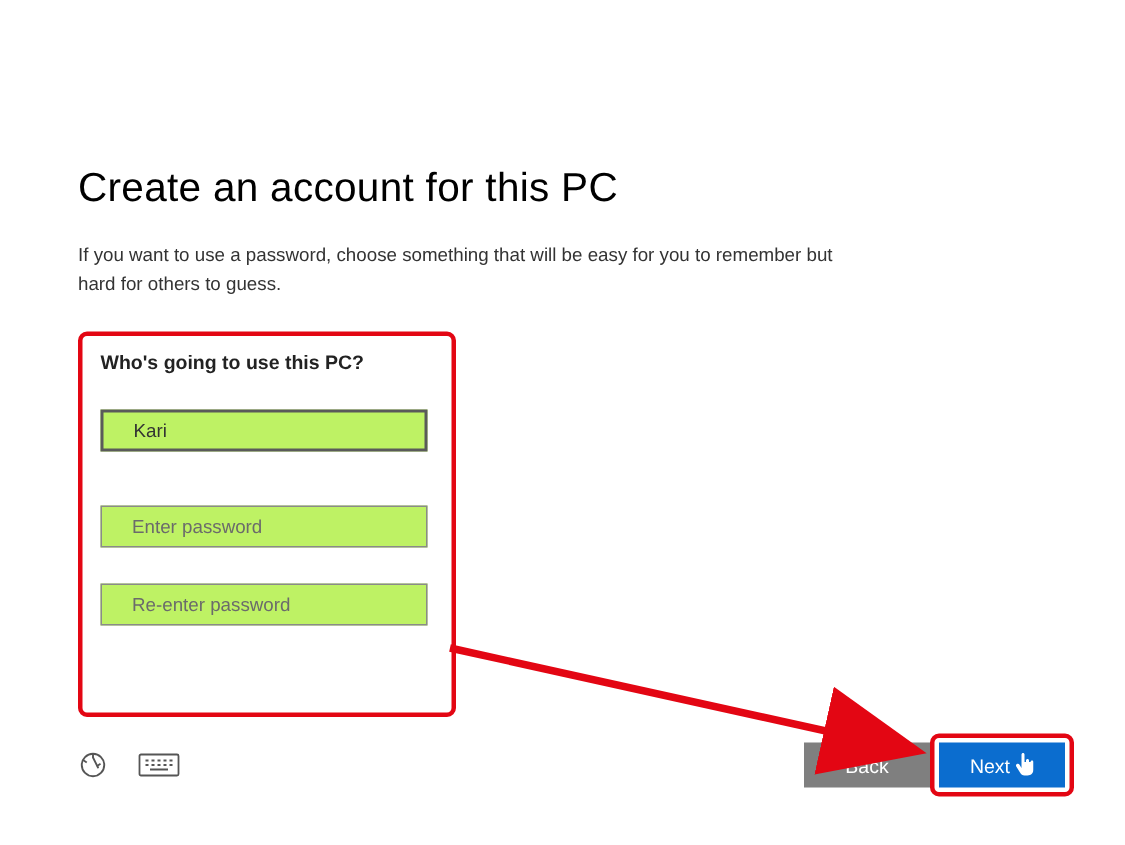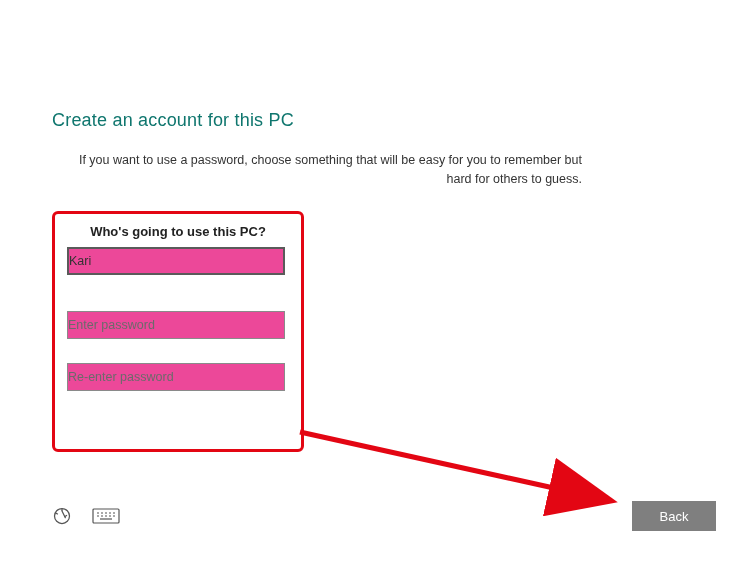--- a/index.html
+++ b/index.html
@@ -12,59 +12,57 @@
       height: 563px;
       font-family: "Segoe UI", Tahoma, sans-serif;
       background: #fff;
       position: relative;
       overflow: hidden;
     }
     .container {
       padding: 110px 52px 0 52px;
     }
     .title {
-      color: #0f766e;
-      font-size: 18px;
+      color: #000000;
+      font-size: 27px;
       font-weight: 300;
       margin-bottom: 20px;
       letter-spacing: 0.2px;
     }
     .subtitle {
       color: #333;
       font-size: 12.5px;
       line-height: 1.5;
       max-width: 530px;
       margin-bottom: 22px;
-      text-align: right;
     }
     .form-block {
       border: 3px solid #e30613;
       border-radius: 6px;
       padding: 10px 12px 14px 12px;
       width: 252px;
       background: #fff;
       position: relative;
     }
     .section-label {
       font-size: 13px;
       font-weight: 600;
       color: #222;
-      margin-bottom: 8px;
-      text-align: center;
+      margin-bottom: 24px;
     }
     input.field {
       display: block;
       width: 218px;
       height: 28px;
       border: 1px solid #8a8a8a;
-      padding: 0 0;
+      padding: 0 20px;
       font-size: 12.5px;
       font-family: inherit;
       color: #333;
-      background: #ec4899;
+      background: #bef264;
     }
     input.field::placeholder {
       color: #6b6b6b;
     }
     input.filled {
       border: 2px solid #5a5a5a;
     }
     .gap-lg { margin-bottom: 36px; }
     .gap-sm { margin-bottom: 24px; }
     .gap-md { margin-bottom: 44px; }
@@ -176,20 +174,30 @@
           <line x1="13" y1="9" x2="15" y2="9"></line>
           <line x1="17" y1="9" x2="19" y2="9"></line>
           <line x1="21" y1="9" x2="23" y2="9"></line>
         <line x1="8" y1="12" x2="20" y2="12"></line>
       </svg>
     </span>
   </div>
 
   <div class="btns">
     <button class="nav back">Back</button>
+    <span class="next-wrap">
+      <button class="nav next">
+        <span>Next</span>
+        <span class="cursor-icon">
+          <svg width="12" height="16" viewBox="0 0 12 16">
+            <path d="M4 1 C4 0.4 4.5 0 5 0 C5.6 0 6 0.4 6 1 L6 6 L7 6 L7 5 C7 4.4 7.5 4 8 4 C8.6 4 9 4.4 9 5 L9 6 L10 6 L10 6 C10 5.4 10.5 5 11 5 C11.6 5 12 5.4 12 6 L12 11 C12 13 10.5 15 8 15 L6 15 C4.7 15 3.7 14.3 3 13 L0.5 9 C0.1 8.3 0.4 7.4 1.2 7.2 C1.8 7 2.4 7.3 2.7 7.8 L4 10 Z" fill="#fff"></path>
+          </svg>
+        </span>
+      </button>
+    </span>
   </div>
 </div>
 
 <svg class="arrow-overlay" width="750" height="563">
   <defs>
     <marker id="arrowhead" markerWidth="14" markerHeight="12" refX="12" refY="6" orient="auto">
       <path d="M0 0 L14 6 L0 12 Z" fill="#e30613"></path>
     </marker>
   </defs>
   <line x1="300" y1="432" x2="608" y2="500" stroke="#e30613" stroke-width="5" marker-end="url(#arrowhead)"></line>

